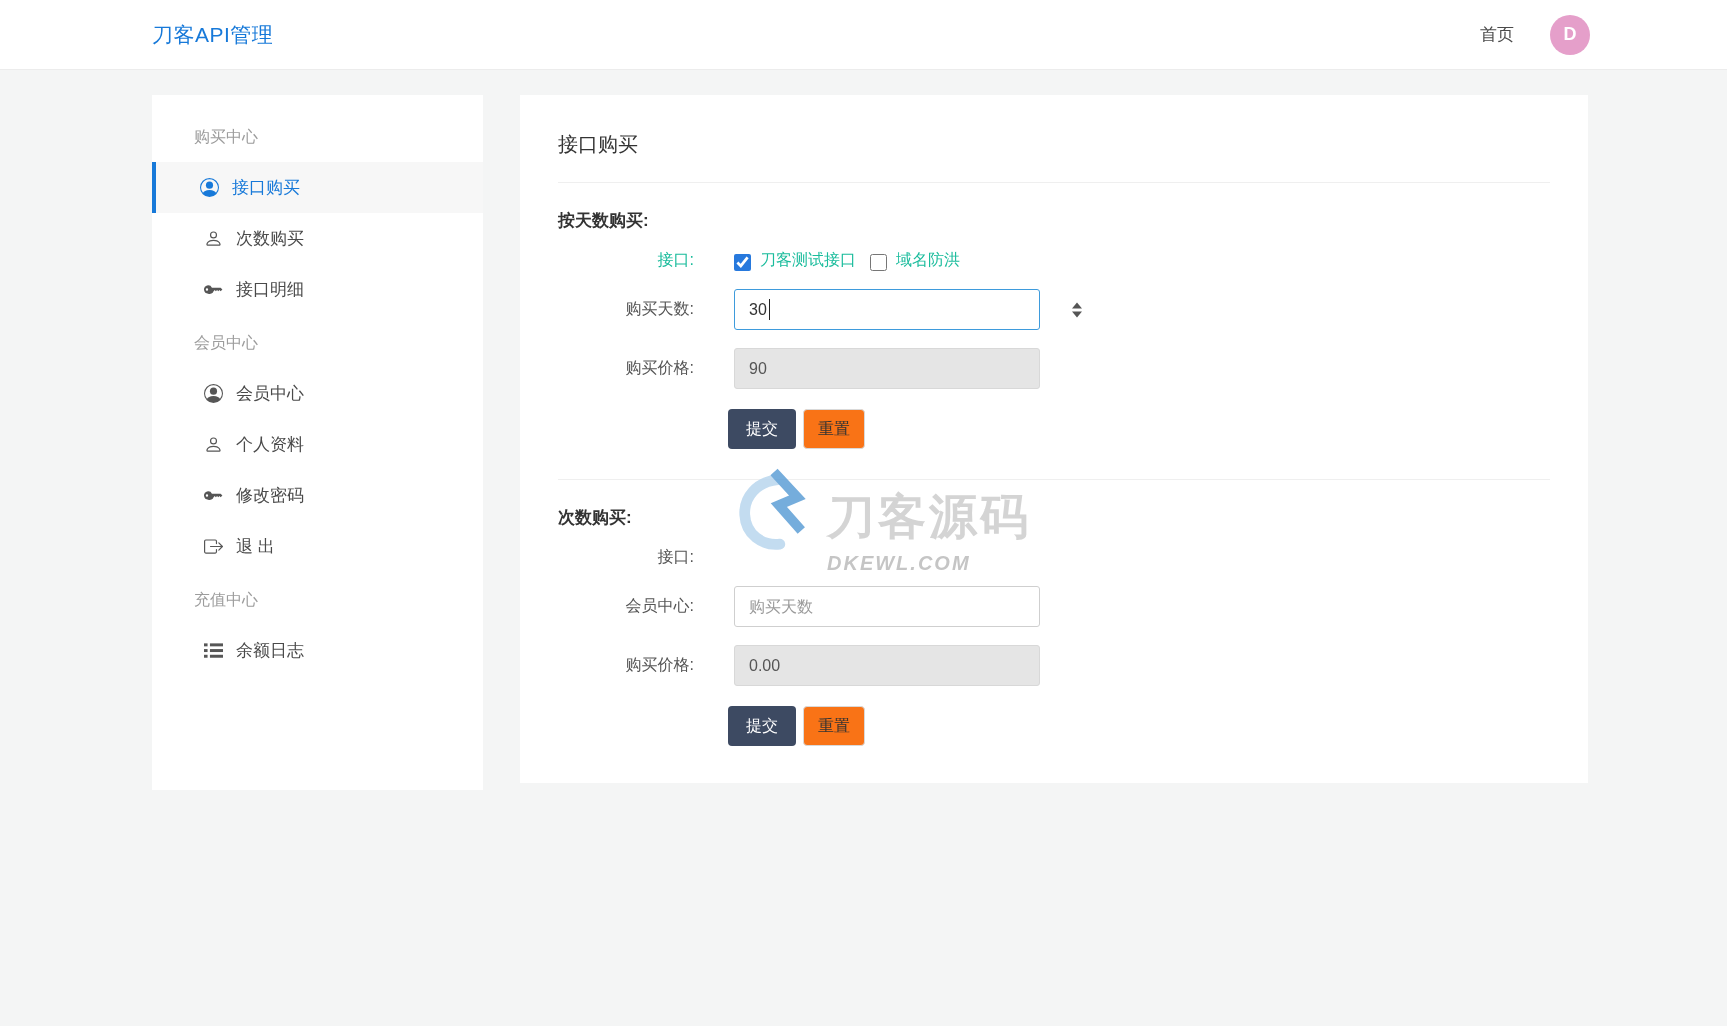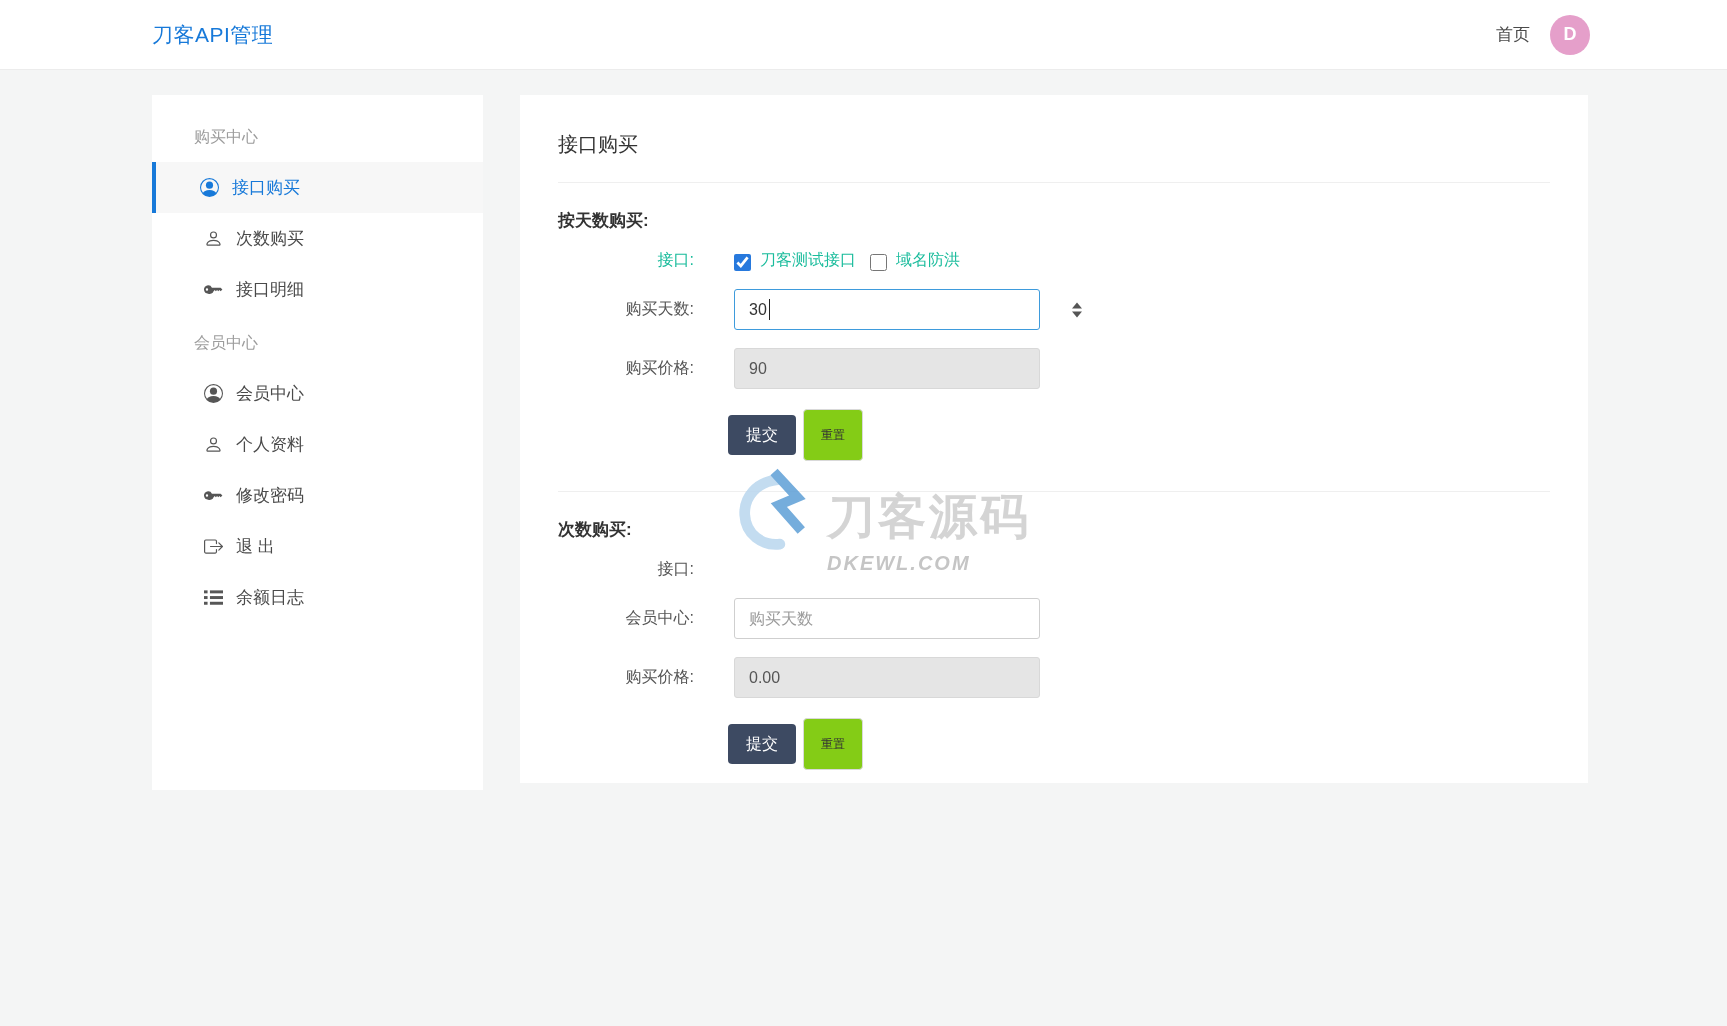--- a/index.html
+++ b/index.html
@@ -12,21 +12,21 @@
   }
 
   
   .header {
     height:70px; background:#fff;
     border-bottom:1px solid #ececec;
     display:flex; align-items:center;
     padding:0 137px 0 152px;
   }
   .brand { font-size:21px; color:var(--brand-blue,#1779d9); cursor:pointer; letter-spacing:.5px; }
-  .header-right { margin-left:auto; display:flex; align-items:center; gap:20px; }
+  .header-right { margin-left:auto; display:flex; align-items:center; gap:36px; }
   .home-link { font-size:17px; color:#4a4a4a; cursor:pointer; }
   .avatar {
     width:40px; height:40px; border-radius:50%;
     background:var(--avatar-pink,#e59fca); color:#fff;
     display:flex; align-items:center; justify-content:center;
     font-size:18px; font-weight:bold; cursor:pointer;
   }
 
   
   .sidebar {
@@ -95,23 +95,23 @@
   .spin-down { width:0; height:0; border-left:5px solid transparent; border-right:5px solid transparent; border-top:6px solid #555; }
 
   .btn-row { margin-left:170px; margin-top:20px; display:flex; align-items:center; }
   .btn-submit {
     min-width:68px; height:40px; padding:0 16px;
     background:var(--button-dark,#3d4a62); color:#ffffff;
     border:none; border-radius:4px; font-size:16px; cursor:pointer;
     font-family:inherit;
   }
   .btn-reset {
-    min-width:60px; height:52px; padding:0 14px; margin-left:7px;
-    background:#84cc16; color:#333;
-    border:1px solid #d9d9d9; border-radius:4px; font-size:12px; cursor:pointer;
+    min-width:60px; height:40px; padding:0 14px; margin-left:7px;
+    background:#f97316; color:#333;
+    border:1px solid #d9d9d9; border-radius:4px; font-size:16px; cursor:pointer;
     font-family:inherit;
   }
 
   
   .watermark {
     position:absolute; left:215px; top:372px;
     display:flex; align-items:flex-start; gap:14px;
     opacity:.85; pointer-events:none;
   }
   .wm-logo { width:78px; height:86px; }
@@ -180,20 +180,21 @@
   </div>
 
   <div class="side-item">
     <svg viewBox="0 0 16 16">
         <path fill-rule="evenodd" d="M10 12.5a.5.5 0 0 1-.5.5h-8a.5.5 0 0 1-.5-.5v-9a.5.5 0 0 1 .5-.5h8a.5.5 0 0 1 .5.5v2a.5.5 0 0 0 1 0v-2A1.5 1.5 0 0 0 9.5 2h-8A1.5 1.5 0 0 0 0 3.5v9A1.5 1.5 0 0 0 1.5 14h8a1.5 1.5 0 0 0 1.5-1.5v-2a.5.5 0 0 0-1 0z"></path>
         <path fill-rule="evenodd" d="M15.854 8.354a.5.5 0 0 0 0-.708l-3-3a.5.5 0 0 0-.708.708L14.293 7.5H5.5a.5.5 0 0 0 0 1h8.793l-2.147 2.146a.5.5 0 0 0 .708.708z"></path>
       </svg>
     <span>退 出</span>
   </div>
 
+  <div class="side-section">充值中心</div>
 
   <div class="side-item">
     <svg viewBox="0 0 16 16">
         <rect x="0" y="2" width="3" height="2.5"></rect>
         <rect x="5" y="2" width="11" height="2.5"></rect>
         <rect x="0" y="6.8" width="3" height="2.5"></rect>
         <rect x="5" y="6.8" width="11" height="2.5"></rect>
         <rect x="0" y="11.6" width="3" height="2.5"></rect>
         <rect x="5" y="11.6" width="11" height="2.5"></rect>
       </svg>

